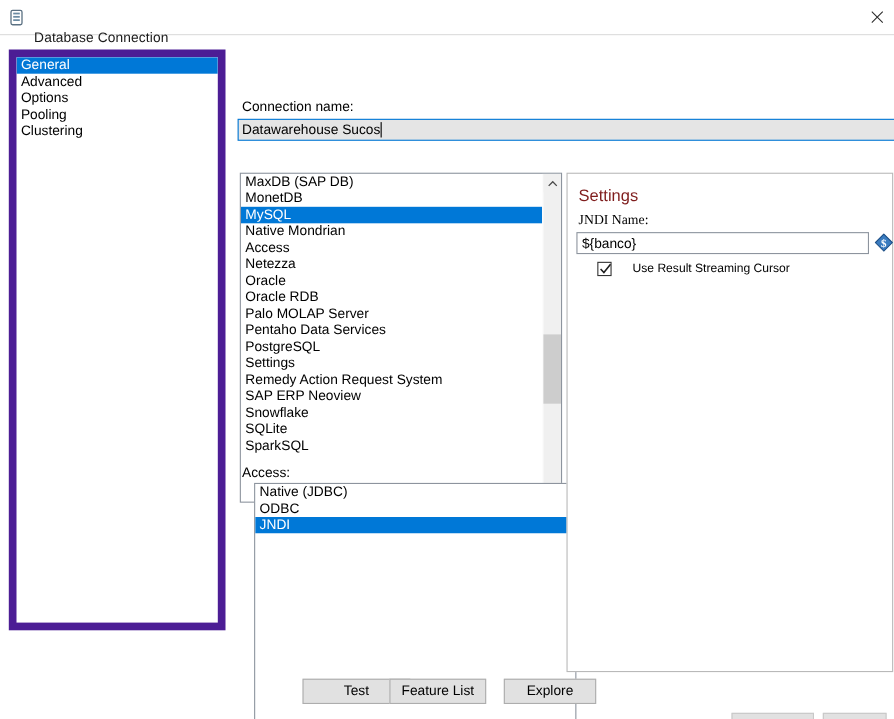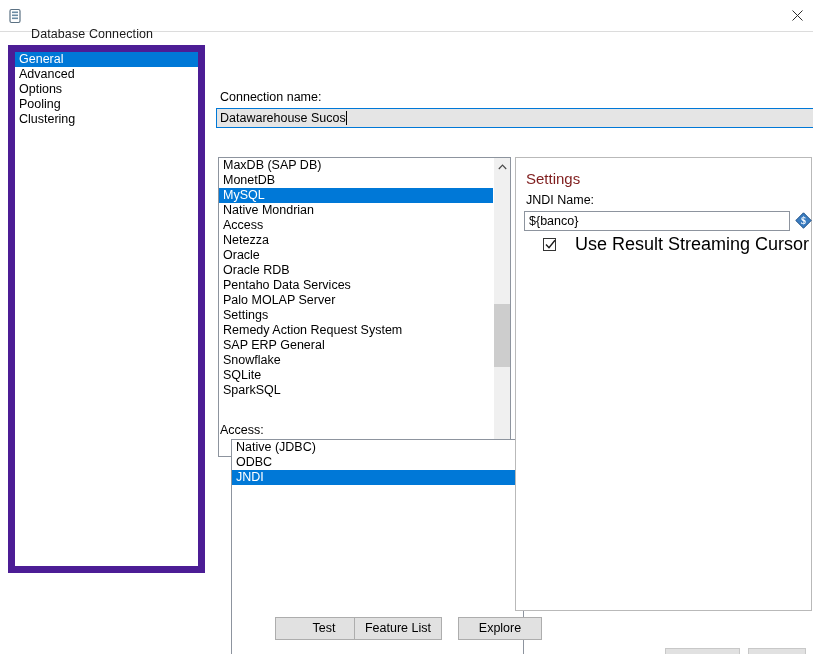--- a/index.html
+++ b/index.html
@@ -201,20 +201,21 @@
   .settings-title {
     position: absolute;
     left: 10px; top: 12px;
     font-size: 15px;
     color: #7f1d1d;
   }
   .jndi-label {
     position: absolute;
     left: 10px; top: 35px;
     font-size: 12.5px;
+    font-family: Liberation Serif, serif;
   }
   .jndi-input {
     position: absolute;
     left: 8px; top: 53px;
     width: 266px; height: 20px;
     border: 1px solid #8d949e;
     box-sizing: border-box;
     background: #ffffff;
     font-family: "Liberation Sans", sans-serif;
     font-size: 12.5px;
@@ -240,21 +241,21 @@
     width: 13px; height: 13px;
     border: 1px solid #333;
     background: #fff;
     box-sizing: border-box;
     position: relative;
     flex: 0 0 auto;
   }
   .checkbox svg { position:absolute; left:0; top:-1px; }
   .checkrow span {
     margin-left: 19px;
-    font-size: 18px;
+    font-size: 11px;
     white-space: nowrap;
   }
 
   
   .btnbar {
     position: absolute;
     left: 0; top: 617px;
     width: 813px; height: 24px;
   }
   .btn {
@@ -337,25 +338,26 @@
   <div class="listbox" id="conn-type-list">
     <div class="list-inner" id="conn-type-inner">
         <div class="list-item"><span>MaxDB (SAP DB)</span></div>
         <div class="list-item"><span>MonetDB</span></div>
         <div class="list-item selected"><span>MySQL</span></div>
         <div class="list-item"><span>Native Mondrian</span></div>
         <div class="list-item"><span>Access</span></div>
         <div class="list-item"><span>Netezza</span></div>
         <div class="list-item"><span>Oracle</span></div>
         <div class="list-item"><span>Oracle RDB</span></div>
+        <div class="list-item"><span>Palo MOLAP Server</span></div>
         <div class="list-item"><span>Pentaho Data Services</span></div>
-        <div class="list-item"><span>Palo MOLAP Server</span></div>
+        <div class="list-item"><span>PostgreSQL</span></div>
         <div class="list-item"><span>Settings</span></div>
         <div class="list-item"><span>Remedy Action Request System</span></div>
-        <div class="list-item"><span>SAP ERP General</span></div>
+        <div class="list-item"><span>SAP ERP Neoview</span></div>
         <div class="list-item"><span>Snowflake</span></div>
         <div class="list-item"><span>SQLite</span></div>
         <div class="list-item"><span>SparkSQL</span></div>
       </div>
     <div class="vscroll">
       <div class="vscroll-arrow up">
         <svg width="9" height="6" viewBox="0 0 9 6">
           <polyline points="0.8,5 4.5,1.2 8.2,5" fill="none" stroke="#4a4a4a" stroke-width="1.2"></polyline>
         </svg>
       </div>

